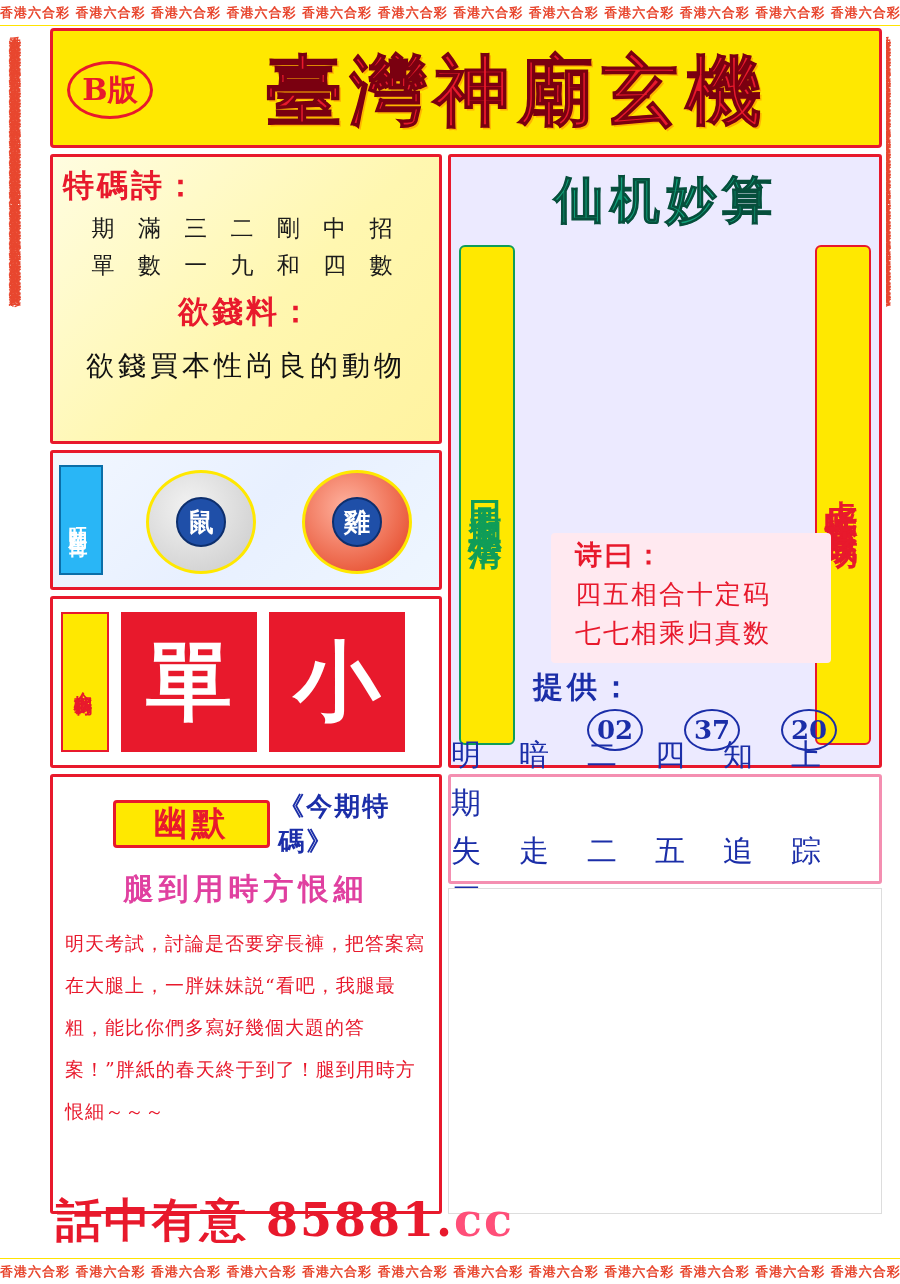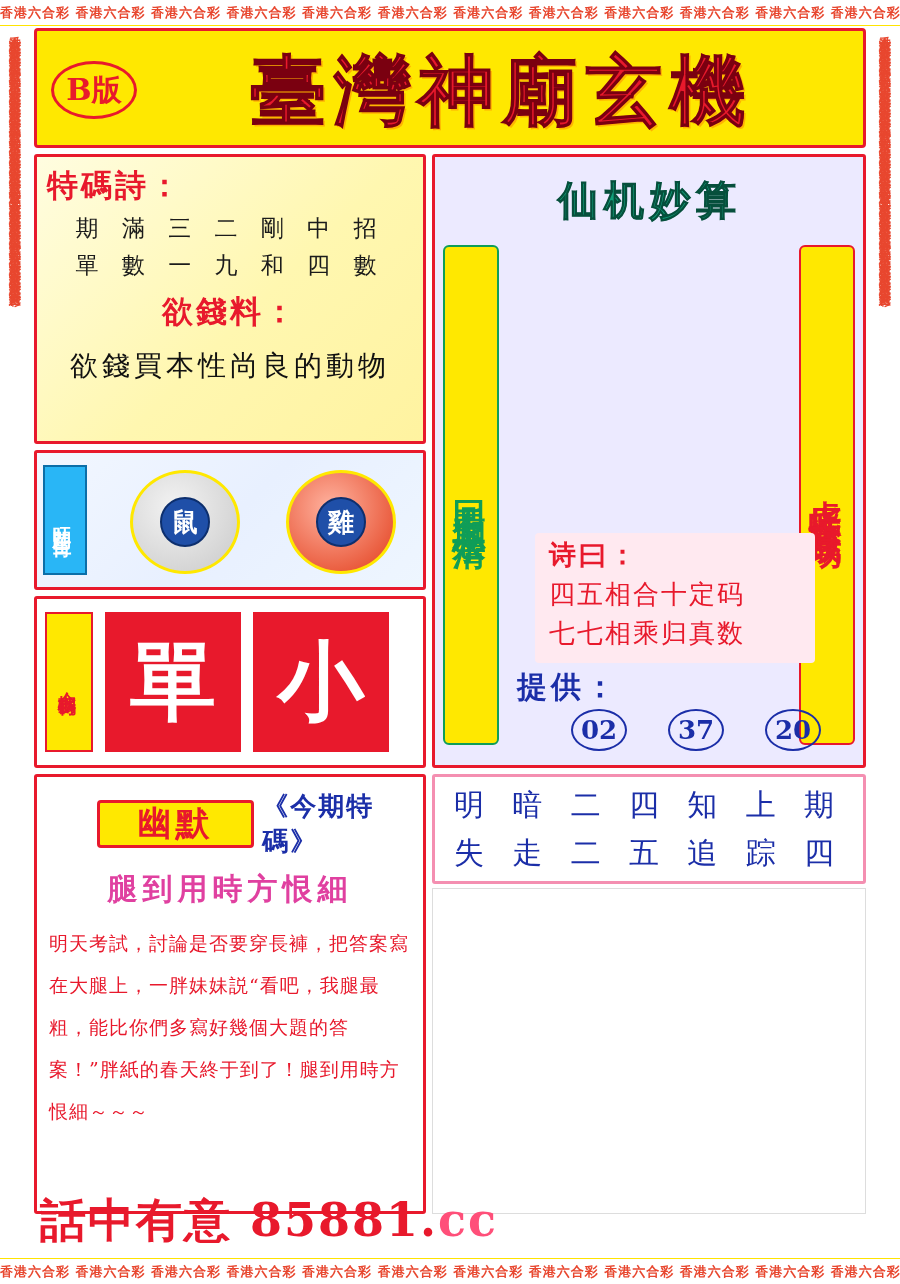--- a/index.html
+++ b/index.html
@@ -44,21 +44,21 @@
     writing-mode: vertical-rl;
     line-height: 30px;
     font-size: 12px;
   }
   .border-left { left: 0; }
   .border-right { right: 0; }
   .bstrip-inner { display:block; }
 
   .content {
     position: absolute;
-    left: 30px; top: 26px;
+    left: 46px; top: 26px;
     width: 840px; height: 1232px;
     background: #ffffff;
   }
 
   
   .banner {
     position: absolute; left: 4px; top: 2px; width: 832px; height: 120px;
     background: #ffe800;
     border: 3px solid #e8192c;
     border-radius: 4px;
@@ -210,21 +210,21 @@
   
   .right-panel {
     position: absolute; left: 402px; top: 128px; width: 434px; height: 614px;
     background: #eceaff;
     border: 3px solid #e8192c;
     border-radius: 3px;
   }
   .xianji-title {
     position: absolute; left: 40px; top: 8px; width: 350px; height: 70px;
     color: #11a07a;
-    font-size: 40px;
+    font-size: 50px;
     font-weight: bold;
     letter-spacing: 6px;
     text-align: center;
     line-height: 70px;
     font-family: "DejaVu Serif", serif;
     -webkit-text-stroke: 1px #064f3c;
   }
   .side-col {
     position: absolute; top: 88px;
     width: 56px; height: 500px;
@@ -250,21 +250,21 @@
     color: #e8192c;
     font-size: 80px;
     font-weight: bold;
     display:flex; align-items:center; justify-content:center;
     font-family: "DejaVu Serif", serif;
   }
   .shi-box {
     position: absolute; left: 100px; top: 376px; width: 280px; height: 130px;
     background: #ffe9f0;
     border-radius: 4px;
-    padding: 4px 14px;
+    padding: 4px 24px;
   }
   .shi-label {
     color: #e8192c; font-size: 27px; font-weight: bold; letter-spacing: 3px;
     font-family: "DejaVu Serif", serif;
   }
   .shi-line {
     color: #e8192c; font-size: 26px; letter-spacing: 2px; margin-top: 4px;
     font-family: "DejaVu Serif", serif;
   }
   .supply-label {
@@ -328,23 +328,23 @@
     position: absolute; left: 402px; top: 748px; width: 434px; height: 110px;
     background: #fff;
     border: 3px solid #f48fb1;
     border-radius: 3px;
     display:flex; flex-direction: column; justify-content: center;
   }
   .strip-line {
     color: #1b2ea8;
     font-size: 30px;
     letter-spacing: 10px;
-    text-align: center;
+    text-align: left;
     line-height: 48px;
-    font-family: Liberation Sans, sans-serif;
+    font-family: Liberation Mono, monospace;
   }
   .blank-box {
     position: absolute; left: 402px; top: 862px; width: 434px; height: 326px;
     background: #fff;
     border: 1px solid #dddddd;
   }
 
   
   .footer-mark {
     position: absolute; left: 10px; bottom: 6px;

